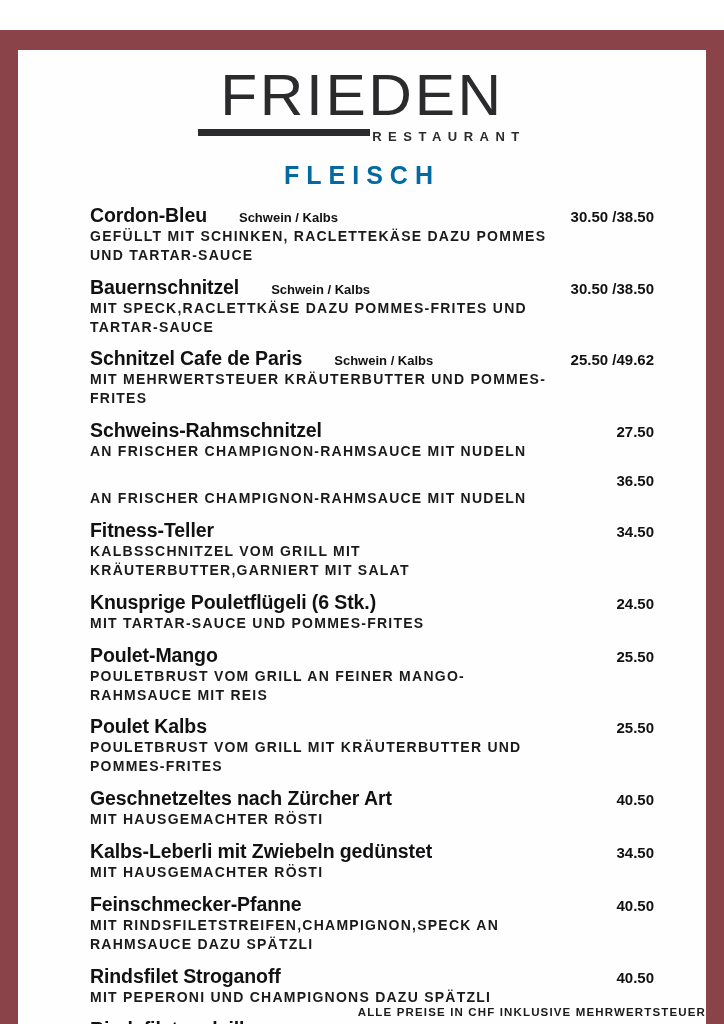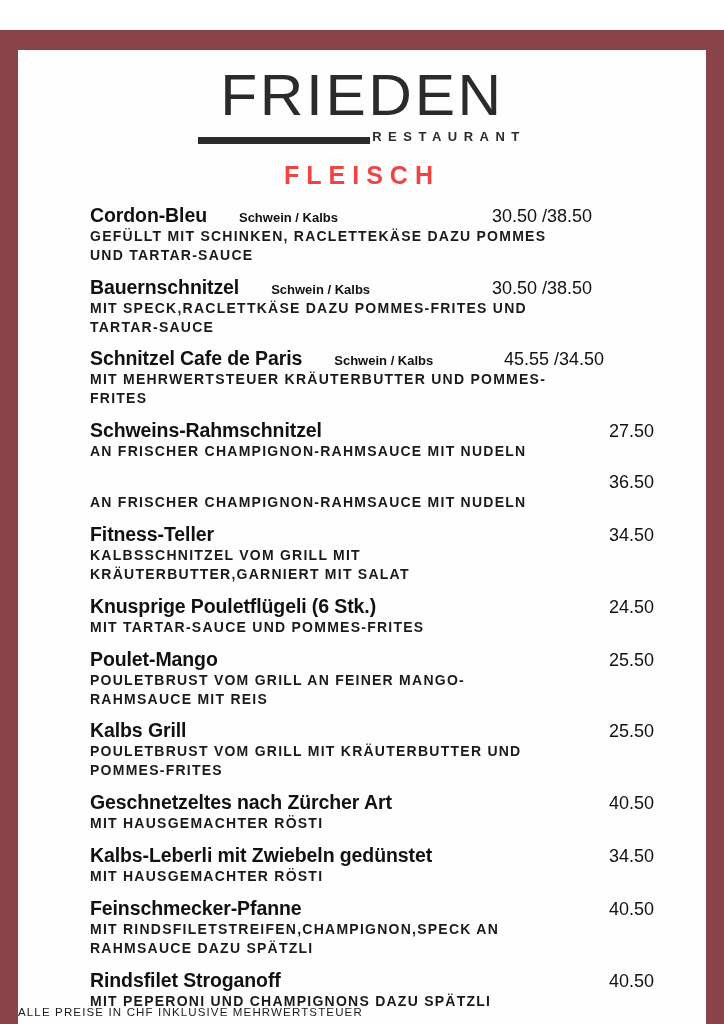--- a/index.html
+++ b/index.html
@@ -45,21 +45,21 @@
     font-weight: 400;
     font-size: 57px;
     line-height: 0.98;
     letter-spacing: 2.5px;
     color: #2b2b2d;
     transform: scaleX(1.06);
     transform-origin: center;
   }
   .brand-sub-row {
     display: flex;
-    align-items: flex-end;
+    align-items: flex-start;
     justify-content: center;
     gap: 2px;
     margin-top: 5px;
   }
   .brand-rule {
     display: block;
     width: 172px;
     height: 7px;
     background: #2b2b2d;
   }
@@ -112,24 +112,25 @@
     white-space: nowrap;
     margin-left: 24px;
   }
 
   .item-spacer {
     flex: 1 1 auto;
     min-width: 8px;
   }
 
   .item-price {
-    font-size: 18px;
-    font-weight: 400;
+    font-size: 15px;
+    font-weight: 700;
     color: #111113;
     white-space: nowrap;
+    text-align: right;
   }
 
   .item-desc {
     font-size: 14px;
     font-weight: 600;
     letter-spacing: 1.25px;
     color: #1a1a1c;
     line-height: 1.35;
     margin-top: 0px;
     max-width: 470px;
@@ -137,42 +138,42 @@
 
   
   .menu-item.dual .item-price { min-width: 162px; }
   .menu-item.dual.tight .item-price { min-width: 150px; }
 
   .footnote {
     position: absolute;
     left: 0;
     right: 0;
     bottom: 18px;
-    text-align: left;
+    text-align: right;
     font-size: 11.5px;
-    font-weight: 400;
+    font-weight: 700;
     letter-spacing: 1.15px;
     color: #1a1a1c;
   }
 </style>
 </head>
 <body>
 
 <div class="menu-page" style="background: rgb(138, 68, 73); margin-top: 30px;">
   <div class="menu-sheet">
 
     <div class="brand-block">
       <div class="brand-wordmark">FRIEDEN</div>
       <div class="brand-sub-row">
         <span class="brand-rule"></span>
         <span class="brand-sub">RESTAURANT</span>
       </div>
     </div>
 
-    <div class="section-title" style="color: #ef4444;">FLEISCH</div>
+    <div class="section-title" style="color: #0369a1;">FLEISCH</div>
 
     <div class="items">
         <div class="menu-item dual">
           <div class="item-line">
             <span class="item-name">Cordon-Bleu</span>
             <span class="item-variant">Schwein / Kalbs</span>
             <span class="item-spacer"></span>
             <span class="item-price">30.50  /38.50</span>
           </div>
           <div class="item-desc">GEFÜLLT MIT SCHINKEN, RACLETTEKÄSE DAZU POMMES UND TARTAR-SAUCE</div>
@@ -184,21 +185,21 @@
             <span class="item-spacer"></span>
             <span class="item-price">30.50  /38.50</span>
           </div>
           <div class="item-desc">MIT SPECK,RACLETTKÄSE DAZU POMMES-FRITES UND TARTAR-SAUCE</div>
         </div>
         <div class="menu-item dual tight">
           <div class="item-line">
             <span class="item-name">Schnitzel Cafe de Paris</span>
             <span class="item-variant">Schwein / Kalbs</span>
             <span class="item-spacer"></span>
-            <span class="item-price">45.55  /34.50</span>
+            <span class="item-price">25.50  /49.62</span>
           </div>
           <div class="item-desc">MIT MEHRWERTSTEUER KRÄUTERBUTTER UND POMMES-FRITES</div>
         </div>
         <div class="menu-item">
           <div class="item-line">
             <span class="item-name">Schweins-Rahmschnitzel</span>
             <span class="item-spacer"></span>
             <span class="item-price">27.50</span>
           </div>
           <div class="item-desc">AN FRISCHER CHAMPIGNON-RAHMSAUCE MIT NUDELN</div>
@@ -229,21 +230,21 @@
         <div class="menu-item">
           <div class="item-line">
             <span class="item-name">Poulet-Mango</span>
             <span class="item-spacer"></span>
             <span class="item-price">25.50</span>
           </div>
           <div class="item-desc">POULETBRUST VOM GRILL AN FEINER MANGO-RAHMSAUCE MIT REIS</div>
         </div>
         <div class="menu-item">
           <div class="item-line">
-            <span class="item-name">Kalbs Grill</span>
+            <span class="item-name">Poulet Kalbs</span>
             <span class="item-spacer"></span>
             <span class="item-price">25.50</span>
           </div>
           <div class="item-desc">POULETBRUST VOM GRILL MIT KRÄUTERBUTTER UND POMMES-FRITES</div>
         </div>
         <div class="menu-item">
           <div class="item-line">
             <span class="item-name">Geschnetzeltes nach Zürcher Art</span>
             <span class="item-spacer"></span>
             <span class="item-price">40.50</span>

